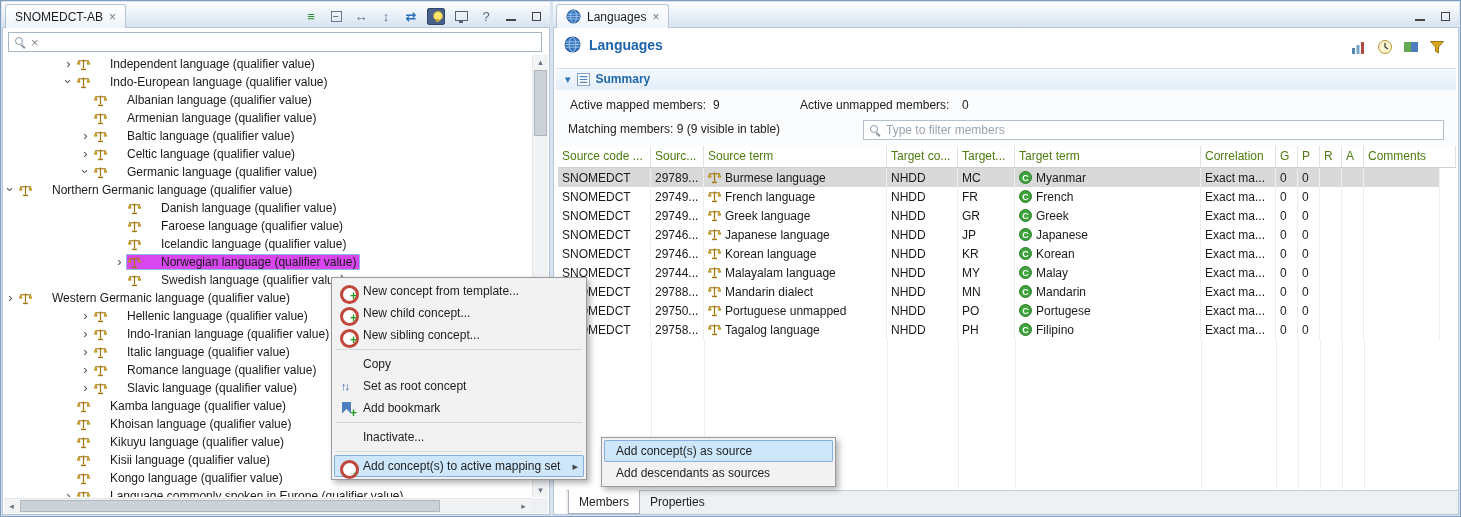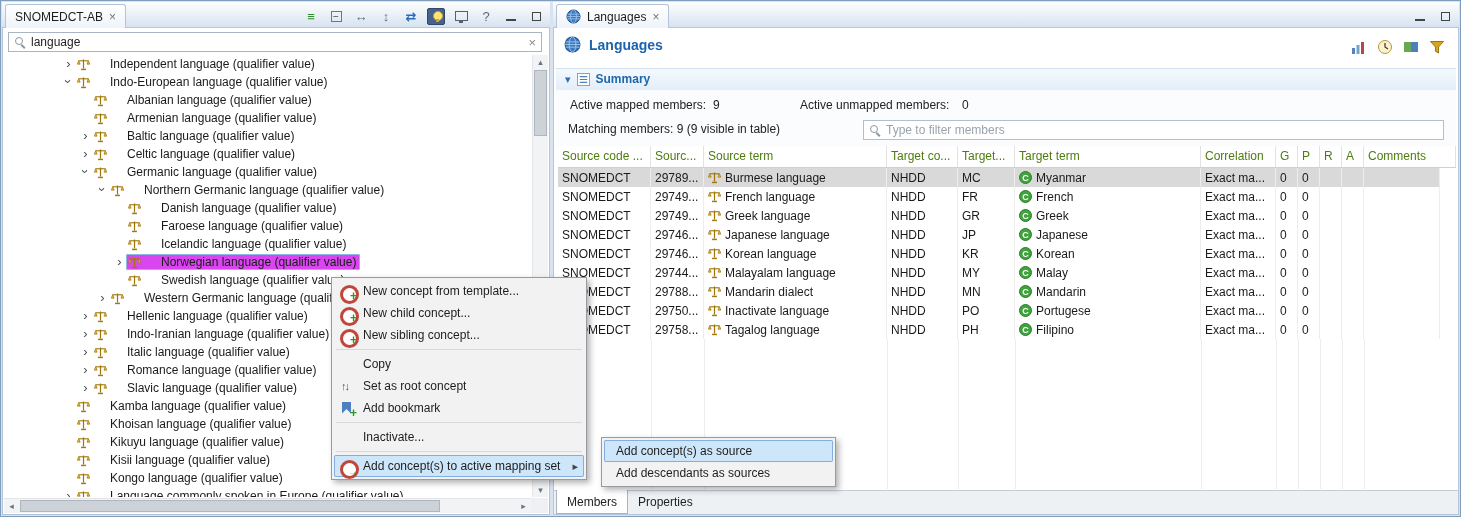--- a/index.html
+++ b/index.html
@@ -19,21 +19,21 @@
   .searchbox input{border:none;outline:none;flex:1;font:inherit;color:#222;background:transparent}
   .clearx{color:#8a8a8a;font-size:13px;flex:none}
   .mag{position:relative;width:12px;height:12px;flex:none}
   .mag::before{content:"";position:absolute;left:1px;top:1px;width:6px;height:6px;border:1.5px solid #8a97a5;border-radius:50%}
   .mag::after{content:"";position:absolute;left:8px;top:8px;width:4.5px;height:1.6px;background:#8a97a5;transform:rotate(45deg);transform-origin:0 0}
 
   .tree{position:absolute;left:1px;top:27px;right:18px;bottom:17px;background:#fff;overflow:hidden}
   .tree-row{height:18px;display:flex;align-items:center;white-space:nowrap}
   .tree-row[data-level="0"]{padding-left:58px}
   .tree-row[data-level="1"]{padding-left:75px}
-  .tree-row[data-level="2"]{padding-left:92px}
+  .tree-row[data-level="2"]{}
   .tree-row[data-level="3"]{padding-left:109px}
   .arrow{width:13px;flex:none;text-align:center;color:#4d4d4d}
   .arrow::before{display:inline-block;font-size:13px;line-height:13px}
   .arrow[data-expand="collapsed"]::before{content:"›"}
   .arrow[data-expand="expanded"]::before{content:"›";transform:rotate(90deg)}
   .row-inner{display:inline-flex;align-items:center;gap:20px;padding:1px 4px 1px 2px;border-radius:2px}
   .tree-row[data-selected] .row-inner{background:#d946ef;box-shadow:inset 0 0 0 1px #8cb8e2}
   .tlabel{color:#1a1a1a}
 
   
@@ -88,21 +88,21 @@
   .c1{width:93px}.c2{width:53px}.c3{width:183px}.c4{width:71px}.c5{width:57px}.c6{width:186px}
   .c7{width:75px}.c8{width:22px}.c9{width:22px}.c10{width:22px}.c11{width:22px}.c12{flex:1 1 auto !important}
   .empty-grid{position:absolute;left:4px;right:2px;top:311px;bottom:25px;background:#fff;overflow:hidden}
   .vline{position:absolute;top:0;bottom:0;width:1px;background:#ededed}
 
   .cbadge{width:13px;height:13px;border-radius:50%;background:#3fa43c;border:1px solid #2c7c2a;color:#fff;font-size:9px;font-weight:bold;display:inline-flex;align-items:center;justify-content:center;flex:none}
   .cbadge::before{content:"C"}
   .scales{display:inline-flex;flex:none;width:13px;height:13px}
 
   
-  .bottom-tabs{position:absolute;left:0;right:0;bottom:0;height:24px;background:#eef1f4;border-top:1px solid #c5cdd6;display:flex;align-items:stretch;padding-left:2px}
+  .bottom-tabs{position:absolute;left:12px;right:0;bottom:0;height:24px;background:#eef1f4;border-top:1px solid #c5cdd6;display:flex;align-items:stretch;padding-left:2px}
   .btab{padding:4px 10px 0 10px;color:#222;white-space:nowrap}
   .btab[data-active]{background:#fff;border:1px solid #aab4c0;border-top:none;margin-top:-1px;padding-top:5px}
 
   
   .menu{position:absolute;z-index:100;background:#f2f2f2;border:1px solid #979ba1;box-shadow:3px 3px 6px rgba(0,0,0,.3);padding:2px}
   .main-menu{left:330px;top:276px;width:256px}
   .sub-menu{left:600px;top:436px;width:235px;z-index:110}
   .menu-item{position:relative;height:22px;display:flex;align-items:center;gap:8px;padding:0 20px 0 5px;white-space:nowrap}
   .menu-item[data-highlighted]{background:#cde6fa;box-shadow:inset 0 0 0 1px #84aede;border-radius:2px}
   .menu-item[data-separator]{height:7px;padding:0}
@@ -150,21 +150,20 @@
           </span>
         <span class="tb-btn">
             <span class="winmax"></span>
           </span>
       </div>
     </div>
 
     <div class="left-content">
       <div class="searchbox">
         <span class="mag"></span>
-        <input value="language" style="">
         <span class="clearx">×</span>
       </div>
 
       <div class="tree">
 
           <div class="tree-row" data-level="0">
             <span class="arrow" data-expand="collapsed"></span>
             <span class="row-inner">
               <span class="scales">
                 <svg width="13" height="13" viewBox="0 0 14 14">
@@ -889,21 +888,21 @@
             <div class="cell c3">
               <span class="scales">
                 <svg width="13" height="13" viewBox="0 0 14 14">
                   <path d="M7 1.6v9.6" stroke="#a07408" stroke-width="1.3"></path>
                   <path d="M1.6 3h10.8" stroke="#a07408" stroke-width="1.2"></path>
                   <path d="M1.8 3 L0.4 6.6 h3 z" fill="#f2c338" stroke="#a07408" stroke-width="0.8"></path>
                   <path d="M12.2 3 L10.8 6.6 h3 z" fill="#f2c338" stroke="#a07408" stroke-width="0.8"></path>
                   <path d="M4.4 12.3h5.2" stroke="#a07408" stroke-width="1.6"></path>
                 </svg>
               </span>
-              <span>Inactivate language</span>
+              <span>Portuguese unmapped</span>
             </div>
             <div class="cell c4">NHDD</div>
             <div class="cell c5">PO</div>
             <div class="cell c6">
               <span class="cbadge"></span>
               <span>Portugese</span>
             </div>
             <div class="cell c7">Exact ma...</div>
             <div class="cell c8">0</div>
             <div class="cell c9">0</div>

